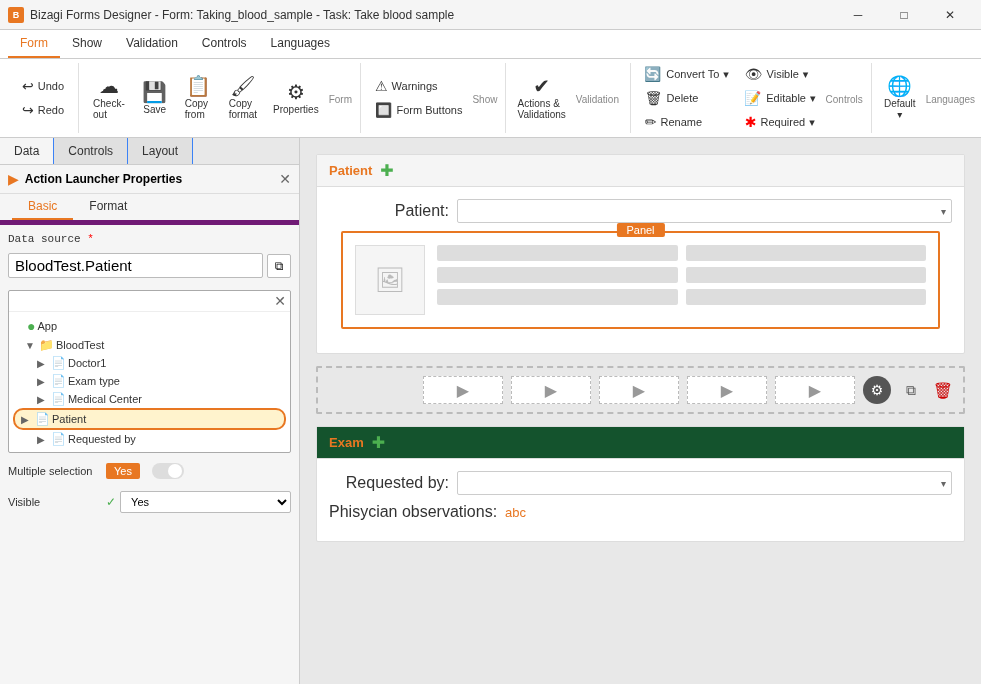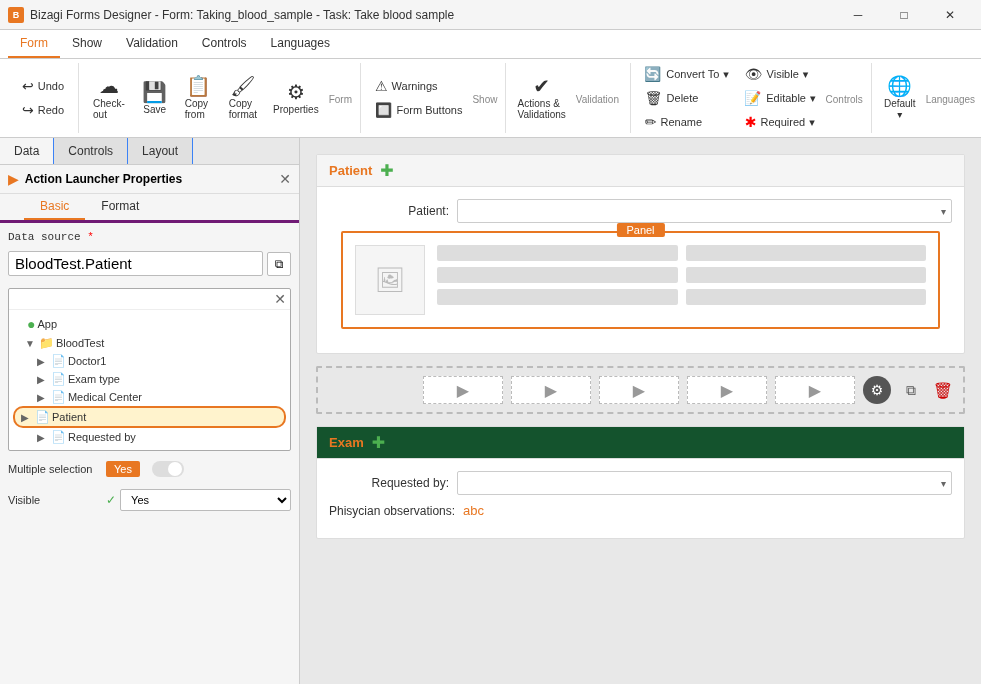--- a/index.html
+++ b/index.html
@@ -41,21 +41,21 @@
 
     
     .left-panel { width: 300px; background: #f5f5f5; border-right: 1px solid #ccc; display: flex; flex-direction: column; }
     .panel-tabs { display: flex; border-bottom: 1px solid #ccc; background: #e8e8e8; }
     .panel-tab { padding: 6px 14px; font-size: 12px; cursor: pointer; color: #333; border-right: 1px solid #3b82f6; background: #e0e0e0; }
     .panel-tab.active { background: #f5f5f5; font-weight: 500; }
     .panel-header { display: flex; align-items: center; padding: 6px 8px; background: #f5f5f5; border-bottom: 1px solid #ddd; }
     .panel-header .ph-icon { color: #e87722; margin-right: 6px; font-size: 14px; }
     .panel-header .ph-title { font-size: 12px; font-weight: 600; flex: 1; }
     .panel-header .ph-close { cursor: pointer; font-size: 14px; color: #666; }
-    .prop-tabs { display: flex; border-bottom: 3px solid #701a75; padding: 0 24px; }
+    .prop-tabs { display: flex; border-bottom: 5px solid #701a75; padding: 0 12px; }
     .prop-tab { padding: 5px 16px; font-size: 12px; cursor: pointer; color: #333; border-bottom: 2px solid transparent; }
     .prop-tab.active { border-bottom: 2px solid #e87722; color: #e87722; }
 
     
     .ds-section { padding: 8px; }
     .ds-label { font-size: 11px; color: #333; margin-bottom: 8px; font-family: Liberation Mono, monospace; }
     .ds-label .req { color: red; }
     .ds-input-row { display: flex; gap: 4px; align-items: center; }
     .ds-input { flex: 1; border: 1px solid #bbb; border-radius: 2px; padding: 3px 6px; font-size: 15px; background: white; }
     .ds-copy-btn { width: 24px; height: 24px; border: 1px solid #bbb; background: white; display: flex; align-items: center; justify-content: center; cursor: pointer; border-radius: 2px; font-size: 12px; }
@@ -87,21 +87,21 @@
 
     
     .form-panel { background: white; border-radius: 2px; margin-bottom: 12px; border: 1px solid #ddd; }
     .form-panel-header { background: #f5f5f5; border-bottom: 1px solid #ddd; padding: 6px 12px; display: flex; align-items: center; gap: 8px; }
     .form-panel-title { color: #e87722; font-size: 13px; font-weight: 600; }
     .add-icon { color: #4caf50; font-size: 16px; cursor: pointer; }
     .form-panel-body { padding: 12px; }
 
     
     .form-field-row { display: flex; align-items: center; gap: 8px; margin-bottom: 8px; }
-    .form-field-label { font-size: 12px; color: #333; min-width: 120px; text-align: right; font-weight: 500; }
+    .form-field-label { font-size: 16px; color: #333; min-width: 120px; text-align: right; font-weight: 500; }
     .form-field-control { flex: 1; }
     .form-select { width: 100%; border: 1px solid #ccc; border-radius: 2px; padding: 4px 8px; font-size: 12px; background: white; appearance: none; }
     .select-wrapper { position: relative; }
     .select-arrow { position: absolute; right: 6px; top: 50%; transform: translateY(-50%); font-size: 10px; color: #666; pointer-events: none; }
 
     
     .orange-panel { border: 2px solid #e87722; border-radius: 2px; padding: 12px; position: relative; margin: 0 12px 12px; }
     .orange-panel-label { position: absolute; top: -10px; left: 50%; transform: translateX(-50%); background: #e87722; color: white; padding: 1px 10px; border-radius: 2px; font-size: 11px; }
     .panel-content { display: flex; gap: 12px; }
     .panel-img-placeholder { width: 70px; height: 70px; border: 1px solid #ddd; background: #f5f5f5; display: flex; align-items: center; justify-content: center; font-size: 24px; color: #bbb; }

